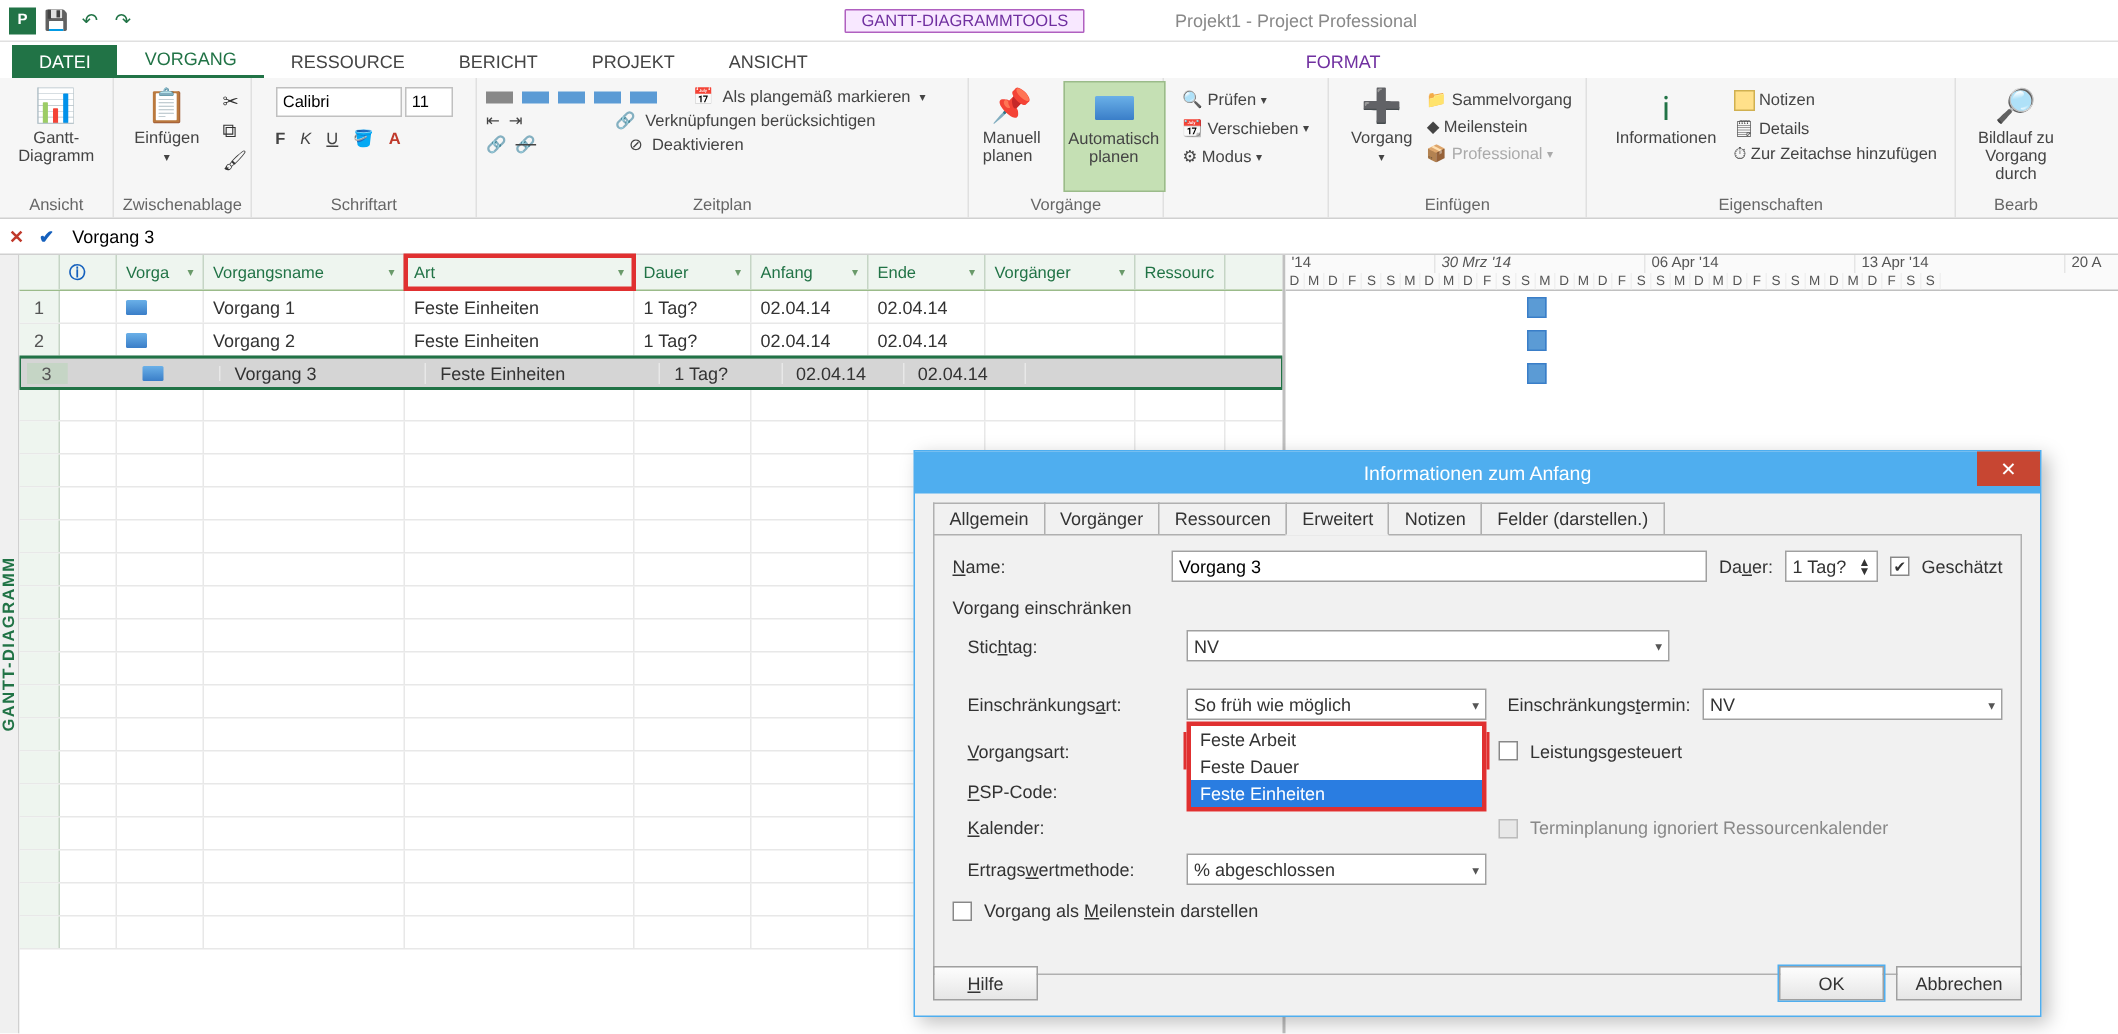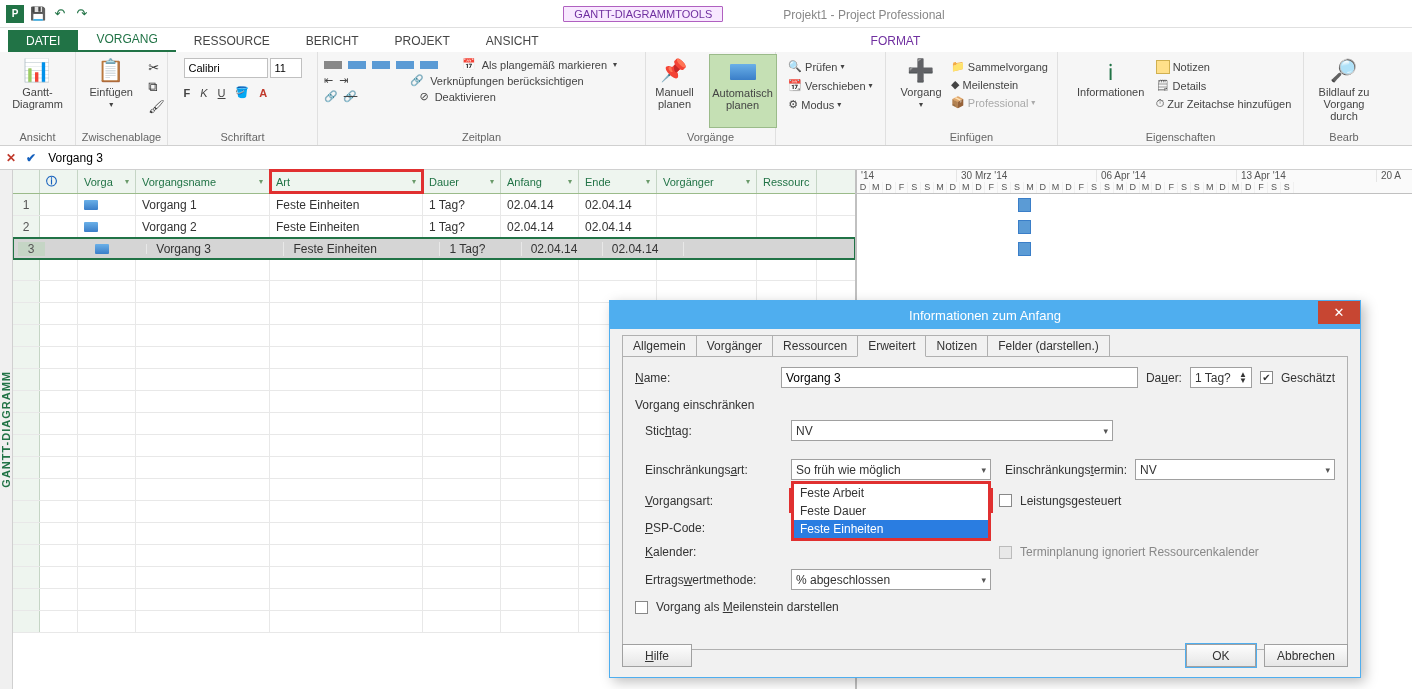--- a/index.html
+++ b/index.html
@@ -1,21 +1,21 @@
 <!DOCTYPE html>
 <html><head>
 <meta charset="utf-8">
 <style>
 html,body{margin:0;padding:0;font-family:"Segoe UI",Tahoma,sans-serif;font-size:12px;color:#333;background:#fff;overflow:hidden;width:1412px;height:689px}
 *{box-sizing:border-box}
 
 .titlebar{height:28px;background:#fff;display:flex;align-items:center;font-size:12px;color:#555;border-bottom:1px solid #e0e0e0}
 .qat{display:flex;align-items:center;gap:6px;padding:0 6px}
 .qat .ico{width:16px;height:16px;display:flex;align-items:center;justify-content:center;font-size:13px;color:#217346}
-.titlebar-center{flex:1;display:flex;justify-content:center;align-items:flex-end;gap:60px}
+.titlebar-center{flex:1;display:flex;justify-content:center;align-items:center;gap:60px}
 .tool-tab{background:#f8e8ff;border:1px solid #b060c0;color:#7030a0;padding:1px 10px;font-size:11px;border-radius:1px}
 .apptitle{color:#888;}
 
 .ribbon-tabs{height:24px;display:flex;align-items:flex-end;font-size:12px;padding-left:8px;gap:0}
 .ribbon-tabs .tab{padding:4px 18px;color:#444;cursor:pointer}
 .ribbon-tabs .tab.file{background:#217346;color:#fff}
 .ribbon-tabs .tab.active{color:#217346;border-bottom:2px solid #217346}
 
 .ribbon{height:94px;background:#f6f6f6;border-bottom:1px solid #d0d0d0;display:flex}
 .group{display:flex;flex-direction:column;border-right:1px solid #e0e0e0;padding:2px 6px 0;align-items:center}
@@ -193,21 +193,21 @@
         <span>⊘</span>
         <span>Deaktivieren</span>
       </div>
     </div>
     <div class="label">Zeitplan</div>
   </div>
   <div class="group" style="width:130px;padding:2px 0 0">
     <div class="controls">
       <div class="bigbtn" style="width:60px">
           <div class="bigico">📌</div>
-          <span style="white-space:pre-line;text-align:center">Manuell
+          <span style="white-space:pre-line;text-align:left">Manuell
 planen</span>
         </div>
       <div class="bigbtn active" style="width:68px">
           <div class="bigico">
             <span class="modeico" style="width:26px;height:16px"></span>
           </div>
           <span style="white-space:pre-line;text-align:center">Automatisch
 planen</span>
         </div>
     </div>
@@ -590,21 +590,21 @@
           <div class="c w-vg"></div>
           <div class="c w-res"></div>
         </div>
     </div>
   </div>
 
   <div class="timeline">
     <div class="tlhdr">
       <div class="toprow" id="tl-weeks">
           <div class="wk" style="width: 100px;">'14</div>
-          <div class="wk" style="width: 140px;">30 Mrz '14</div>
+          <div class="wk" style="width: 140px; font-style: italic;">30 Mrz '14</div>
           <div class="wk" style="width: 140px;">06 Apr '14</div>
           <div class="wk" style="width: 140px;">13 Apr '14</div>
           <div class="wk" style="width: 40px;">20 A</div>
         </div>
       <div class="botrow" id="tl-days">
           <div class="day">D</div>
           <div class="day">M</div>
           <div class="day">D</div>
           <div class="day">F</div>
           <div class="day">S</div>

